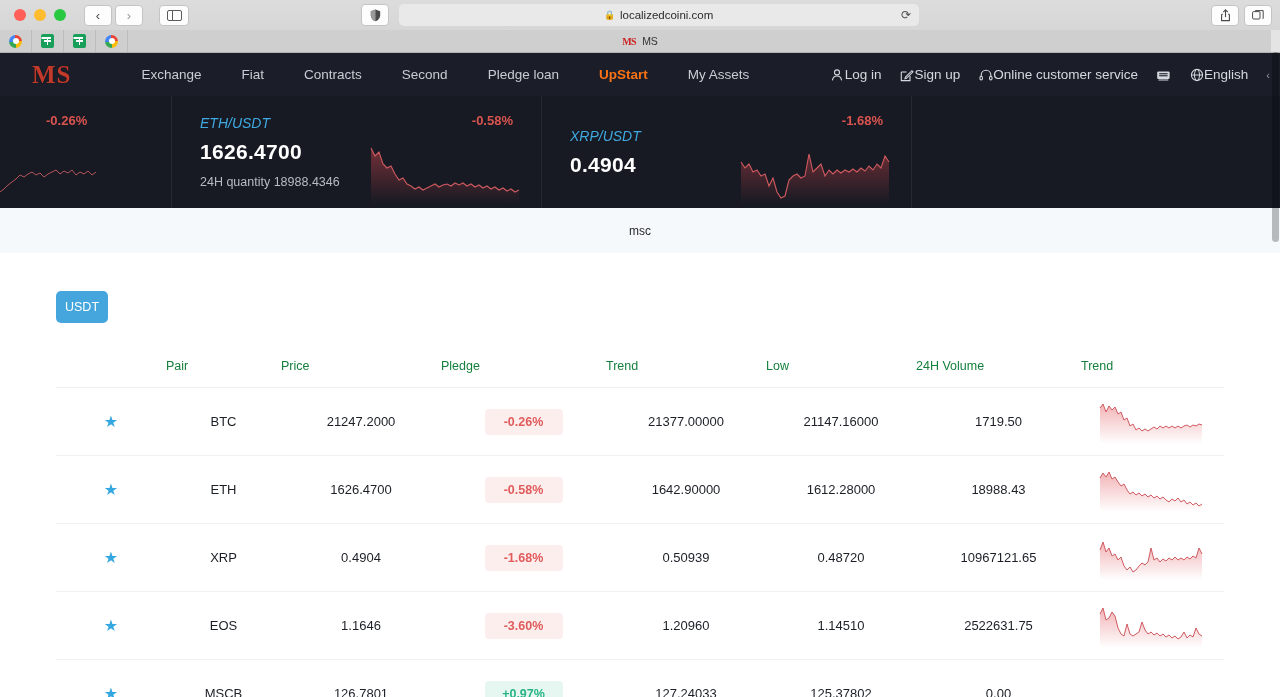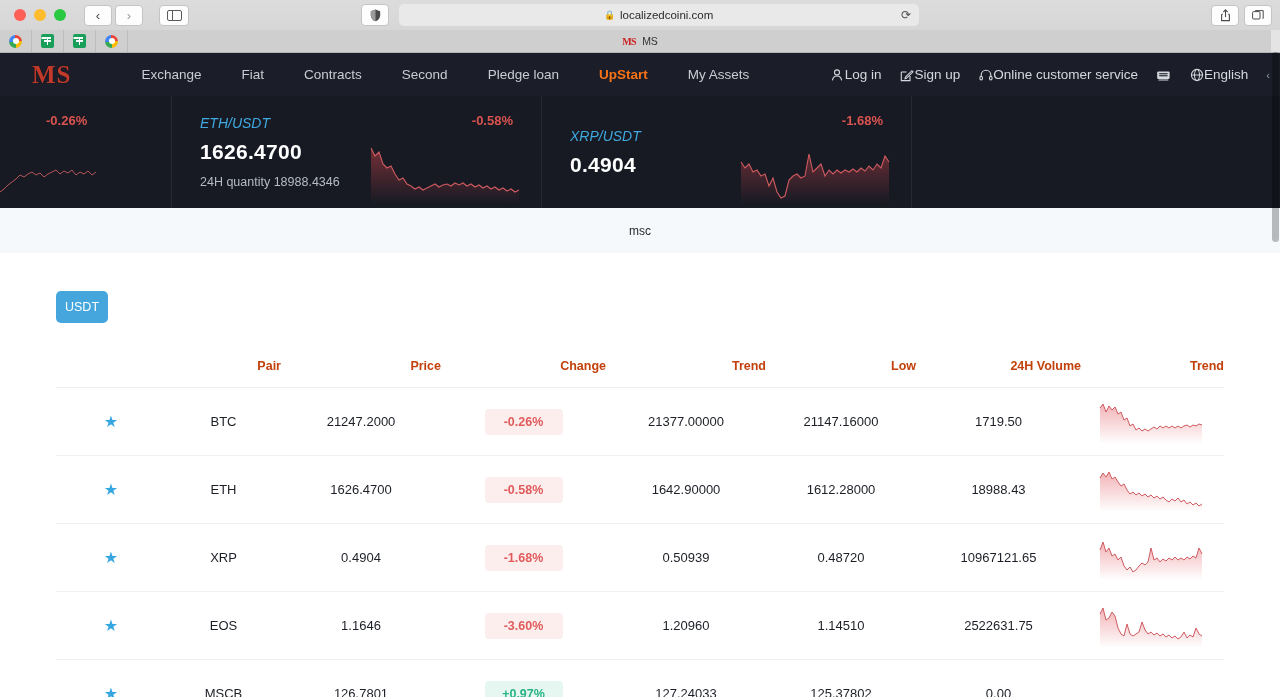--- a/index.html
+++ b/index.html
@@ -209,24 +209,24 @@
   }
 
   
   .market-table {
     margin: 24px 56px 0 56px;
     width: 1168px;
     border-collapse: collapse;
     table-layout: fixed;
   }
   .market-table thead th {
-    font-size: 12.5px; font-weight: bold; color: #c2410c;
+    font-size: 12.5px; font-weight: normal; color: #15803d;
     padding: 12px 0 14px 0;
     border-bottom: 1px solid #eceef2;
-    text-align: right;
+    text-align: left;
   }
   .market-table tbody td {
     font-size: 13px; color: #1c1f26;
     height: 68px;
     text-align: center;
     border-bottom: 1px solid #eff1f4;
     vertical-align: middle;
   }
   .col-star { width: 110px; }
   .col-pair { width: 115px; }
@@ -466,21 +466,21 @@
         <col class="col-high">
           <col class="col-low">
           <col class="col-vol">
           <col class="col-trend">
       </colgroup>
       <thead>
         <tr>
           <th></th>
           <th>Pair</th>
           <th>Price</th>
-          <th>Change</th>
+          <th>Pledge</th>
           <th>Trend</th>
           <th>Low</th>
           <th>24H Volume</th>
           <th>Trend</th>
         </tr>
       </thead>
       <tbody>
 
         <tr>
           <td><span class="star">★</span></td>

